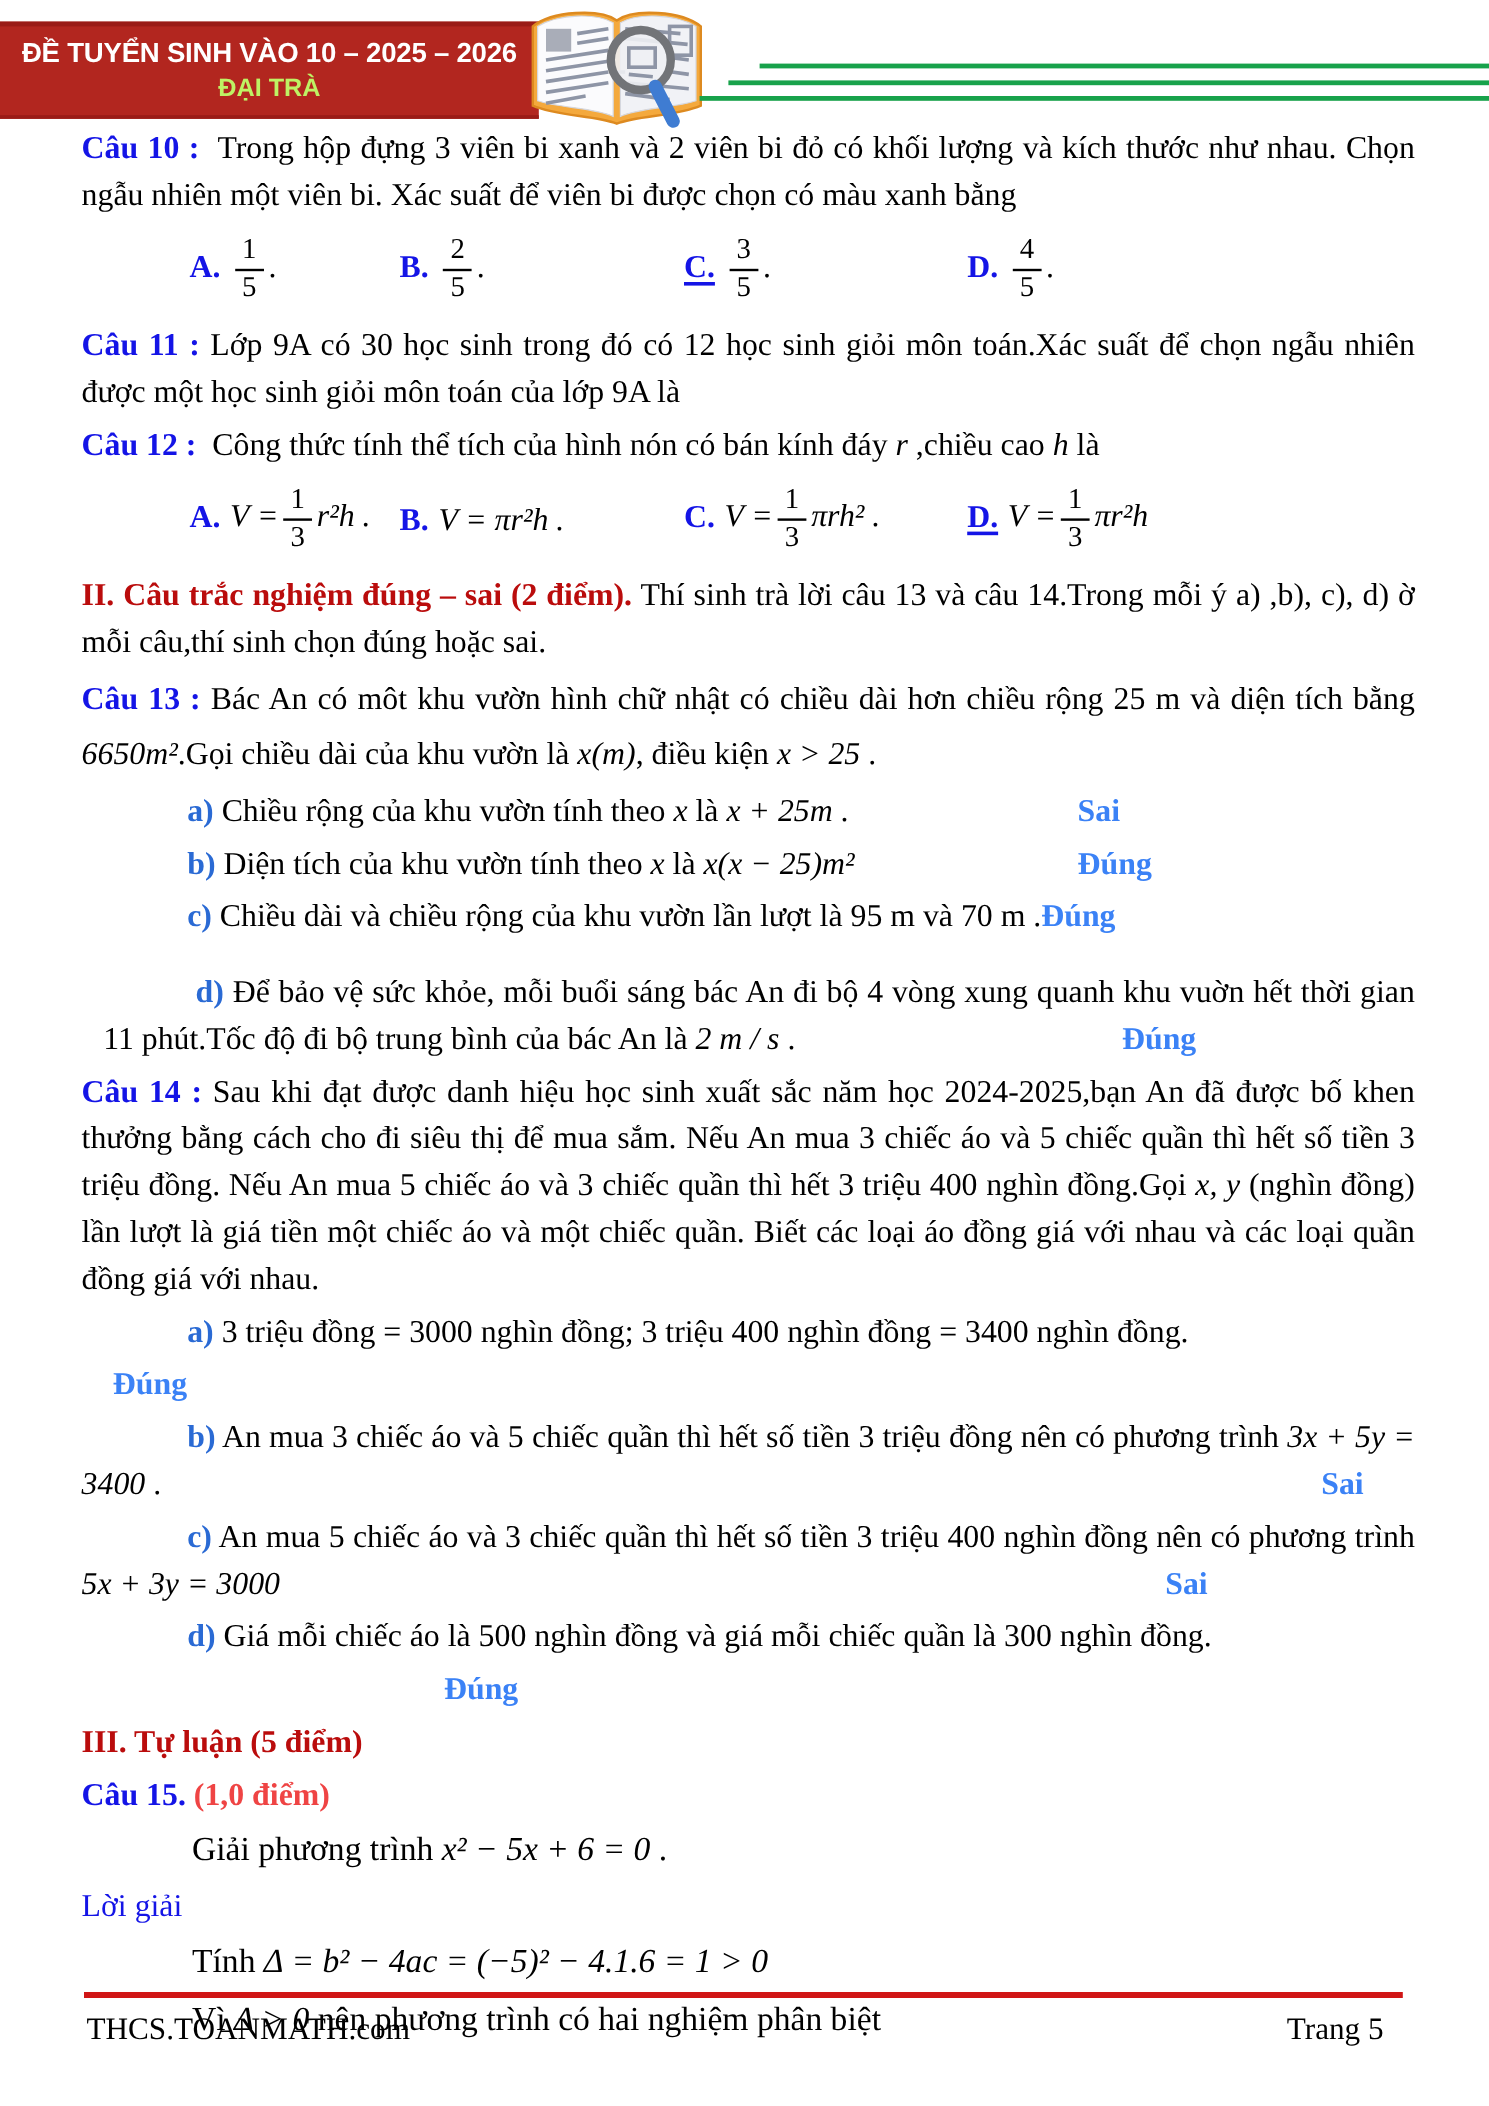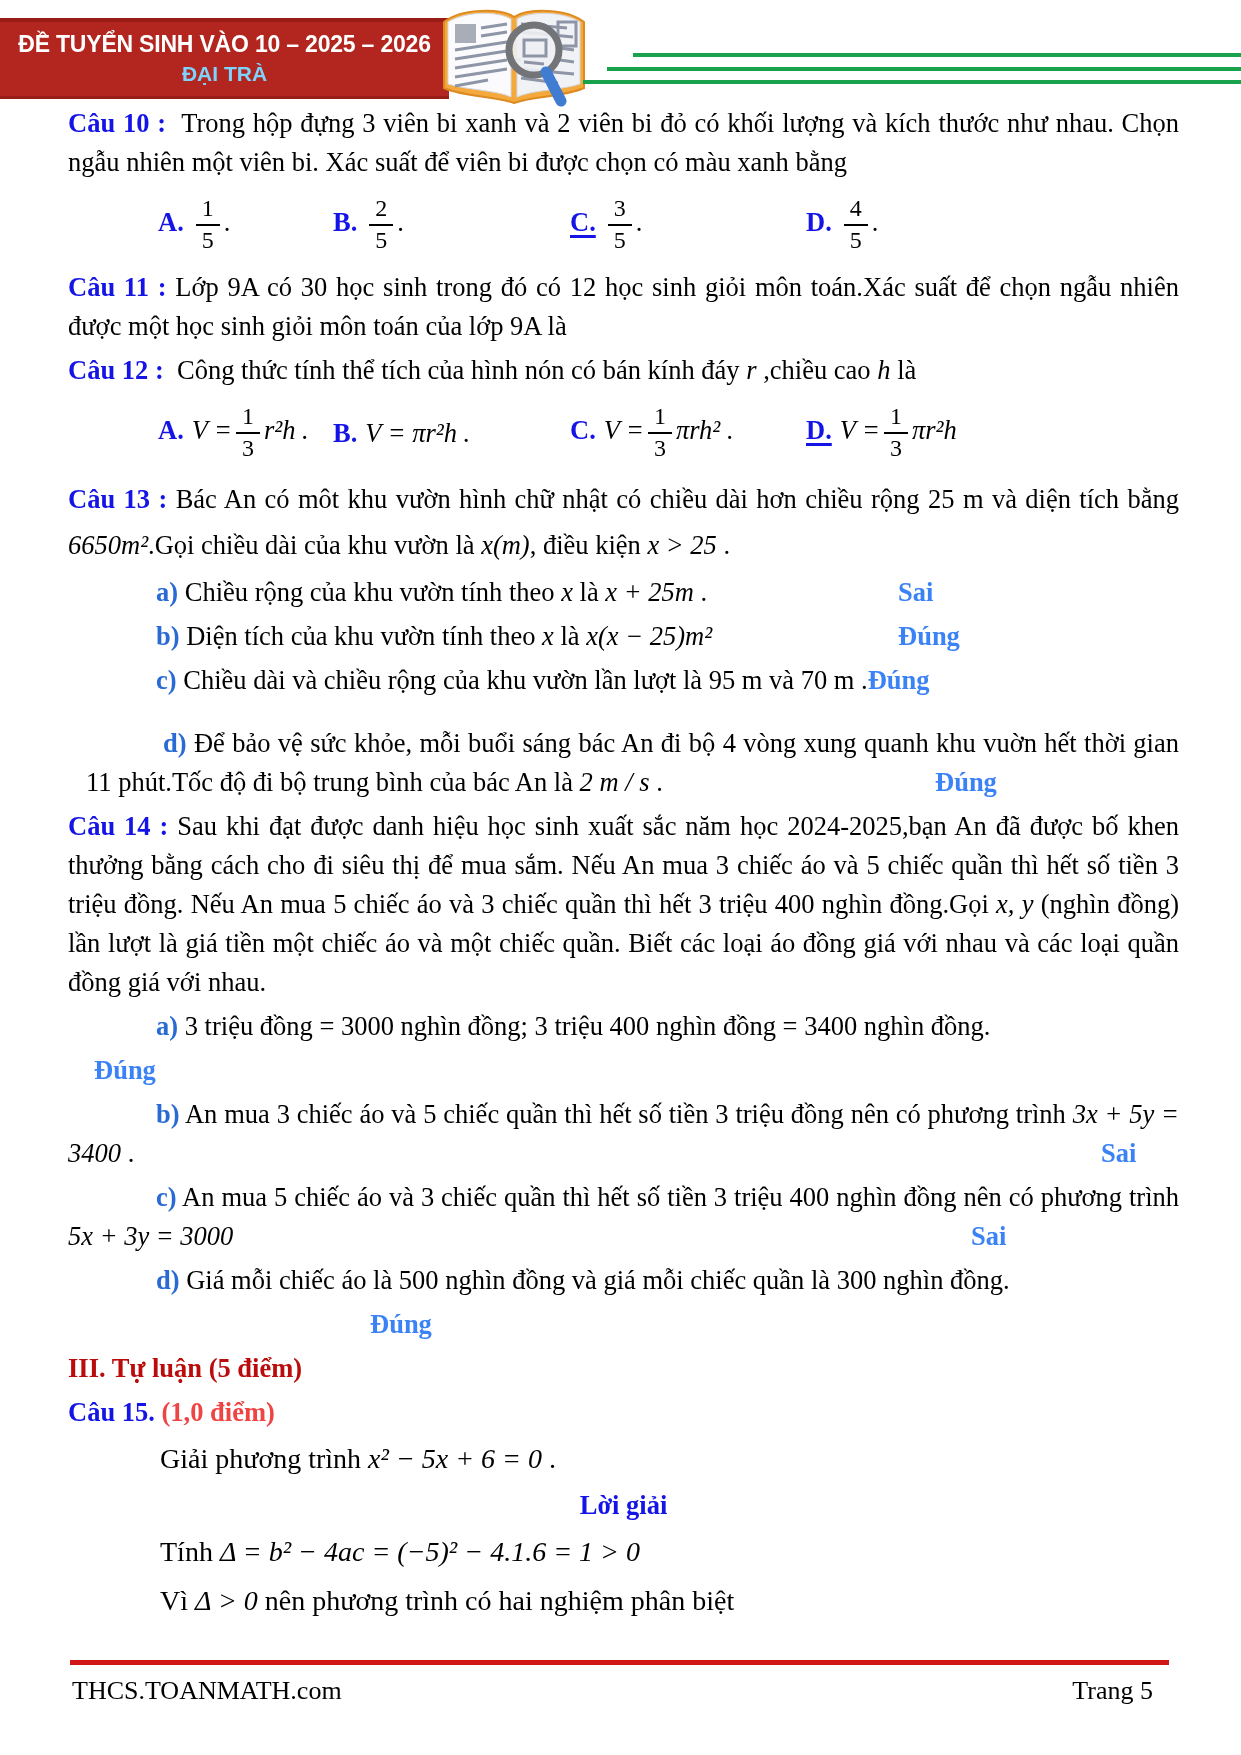--- a/index.html
+++ b/index.html
@@ -8,21 +8,21 @@
     font-family:"Liberation Serif","DejaVu Serif",serif;color:#000;
     overflow:hidden;margin:0 auto;
   }
   
   .banner{
     position:absolute;left:0;top:18px;width:449px;height:74px;
     background:#b2261f;border-top:4px solid #9a1c17;border-bottom:3px solid #9a1c17;
     font-family:"Liberation Sans","DejaVu Sans",sans-serif;text-align:center;
   }
   .banner .t1{display:block;margin-top:9px;font-size:23px;font-weight:bold;color:#ffffff;letter-spacing:-0.2px;text-align:center;}
-  .banner .t2{display:block;margin-top:4px;font-size:21px;font-weight:bold;color:#7dd3fc;}
+  .banner .t2{display:block;margin-top:4px;font-size:21px;font-weight:bold;color:#bef264;}
   .logo{position:absolute;left:428px;top:0;width:174px;height:112px;}
   .gline{position:absolute;right:0;height:4px;background:#18a24b;}
   .g1{left:633px;top:53px;}
   .g2{left:607px;top:67px;}
   .g3{left:583px;top:80px;}
   
   .content{position:absolute;left:68px;top:104px;width:1111px;font-size:26.5px;line-height:39px;}
   p{margin:0 0 5px 0;text-align:justify;}
   .qlabel{color:#1414e6;font-weight:bold;}
   .ilabel{color:#2a6ad4;font-weight:bold;}
@@ -44,21 +44,21 @@
   .u{text-decoration:underline;text-decoration-thickness:2.5px;text-underline-offset:4px;}
   .frac{display:inline-flex;flex-direction:column;align-items:center;line-height:1.15;vertical-align:middle;margin:0 4px;font-size:24px;}
   .frac .fnum{padding:0 6px 1px;border-bottom:2px solid #000;}
   .frac .fden{padding-top:1px;}
   .item{text-indent:88px;}
   .item-d13{padding-left:18px;text-indent:77px;margin-top:24px;}
   .vline-a{margin:0 0 5px 26px;text-align:left;}
   .vline-d{margin:0 0 5px 302px;text-align:left;}
   .q13p{line-height:46px;}
   .solline{margin-left:92px;text-align:left;font-size:28px;line-height:44px;}
-  .loigiai{text-align:center;color:#1414e6;font-weight:bold;}
+  .loigiai{color:#1414e6;font-weight:normal;}
   
   .frule{position:absolute;left:70px;right:72px;top:1660px;height:5px;background:#d01616;}
   .fsite{position:absolute;left:72px;top:1676px;font-size:26px;}
   .fpage{position:absolute;right:88px;top:1676px;font-size:26px;}
 </style>
 </head>
 <body>
 
 <div class="page">
 
@@ -135,20 +135,21 @@
       <span class="c3"><span class="cl">C.</span><span class="m">V =</span><span class="frac">
             <span class="fnum">1</span>
             <span class="fden">3</span>
           </span><span class="m">πrh² .</span></span>
       <span class="c4"><span class="cl u">D.</span><span class="m">V =</span><span class="frac">
             <span class="fnum">1</span>
             <span class="fden">3</span>
           </span><span class="m">πr²h</span></span>
     </div>
 
+    <p><span class="sechead">II. Câu trắc nghiệm đúng – sai (2 điểm).</span><span> Thí sinh trà lời câu 13 và câu 14.Trong mỗi ý a) ,b), c), d) ờ mỗi câu,thí sinh chọn đúng hoặc sai.</span></p>
 
     <p class="q13p"><span class="qlabel">Câu 13 :</span> <span>Bác An có môt khu vườn hình chữ nhật có chiều dài hơn chiều rộng 25 m và diện tích bằng </span><span class="m">6650m²</span><span>.Gọi chiều dài của khu vườn là </span><span class="m">x(m)</span><span>, điều kiện </span><span class="m">x &gt; 25</span><span> .</span></p>
 
     <p class="item rel"><span class="ilabel">a)</span><span> Chiều rộng của khu vườn tính theo </span><span class="m">x</span><span> là </span><span class="m">x + 25m</span><span> .</span><span class="verdict vabs" style="left:742px;">Sai</span></p>
     <p class="item rel"><span class="ilabel">b)</span><span> Diện tích của khu vườn tính theo </span><span class="m">x</span><span> là </span><span class="m">x(x − 25)m²</span><span class="verdict vabs" style="left:742px;">Đúng</span></p>
     <p class="item"><span class="ilabel">c)</span><span> Chiều dài và chiều rộng của khu vườn lần lượt là 95 m và 70 m .</span><span class="verdict">Đúng</span></p>
     <p class="item-d13 rel"><span class="ilabel">d)</span><span> Để bảo vệ sức khỏe, mỗi buổi sáng bác An đi bộ 4 vòng xung quanh khu vuờn hết thời gian 11 phút.Tốc độ đi bộ trung bình của bác An là </span><span class="m">2 m / s</span><span> .</span><span class="verdict vabs" style="left:790px;">Đúng</span></p>
 
     <p><span class="qlabel">Câu 14 :</span> <span>Sau khi đạt được danh hiệu học sinh xuất sắc năm học 2024-2025,bạn An đã được bố khen thưởng bằng cách cho đi siêu thị để mua sắm. Nếu An mua 3 chiếc áo và 5 chiếc quần thì hết số tiền 3 triệu đồng. Nếu An mua 5 chiếc áo và 3 chiếc quần thì hết 3 triệu 400 nghìn đồng.Gọi </span><span class="m">x, y</span><span> (nghìn đồng) lần lượt là giá tiền một chiếc áo và một chiếc quần. Biết các loại áo đồng giá với nhau và các loại quần đồng giá với nhau.</span></p>
 

